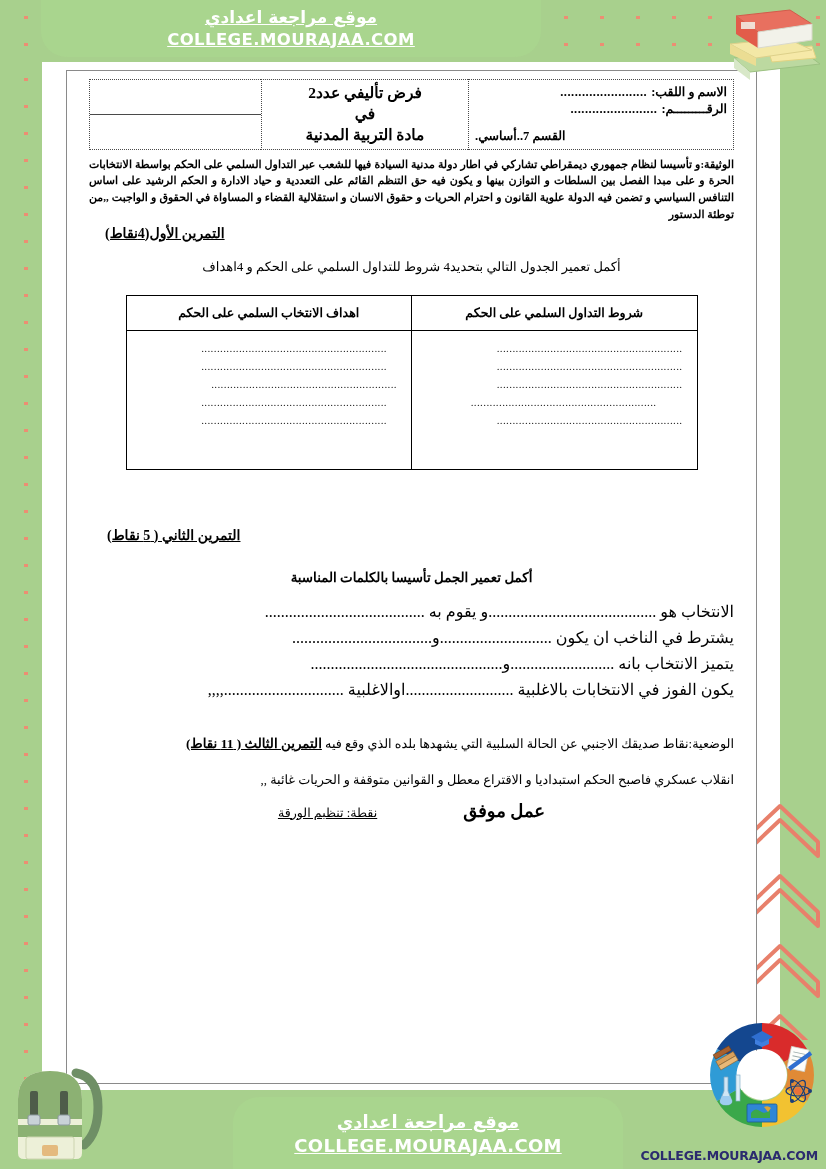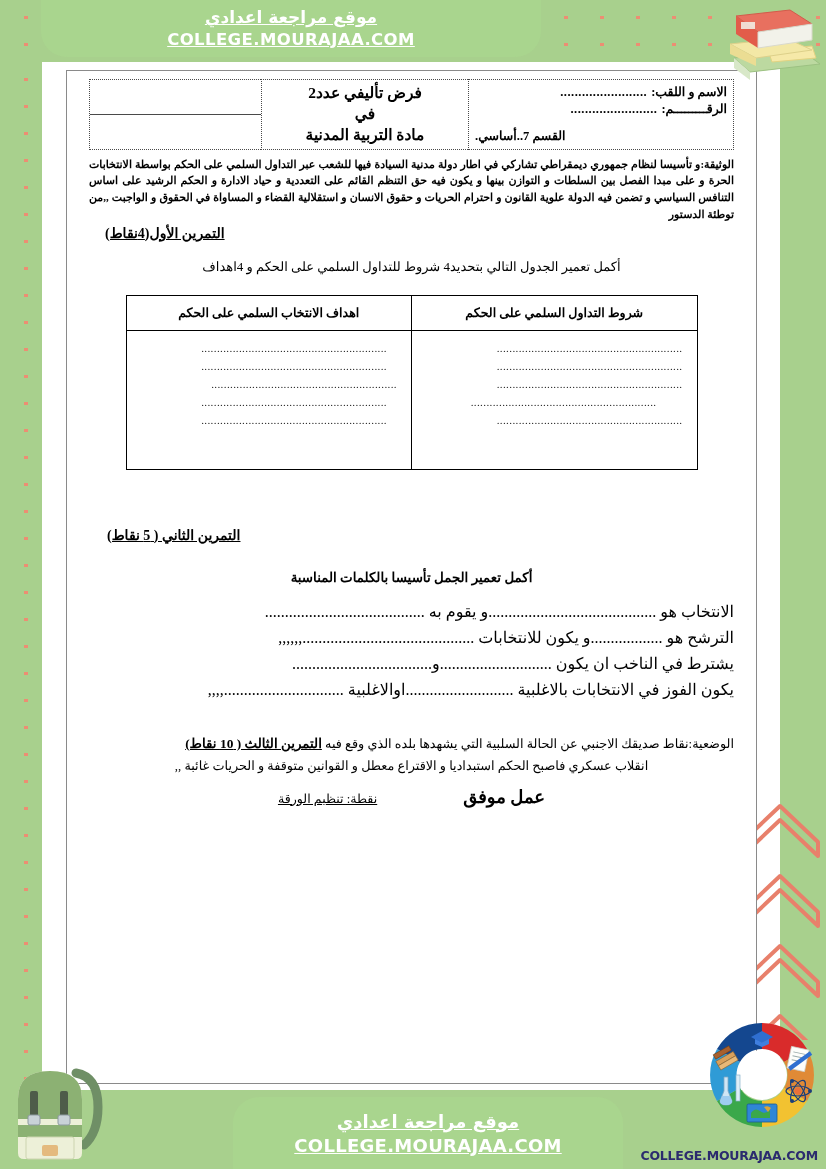--- a/index.html
+++ b/index.html
@@ -302,21 +302,21 @@
     direction: rtl;
     font-size: 12.8px;
     line-height: 1.6;
   }
   .ex3-line1 { text-align: justify; white-space: nowrap; }
   .ex3-line1 .head {
     font-weight: bold;
     text-decoration: underline;
     font-size: 13.4px;
   }
-  .ex3-line2 { text-align: center; margin-top: 2px; }
+  .ex3-line2 { text-align: right; margin-top: 16px; }
   .ex3-foot {
     margin-top: 6px;
     text-align: center;
     direction: rtl;
     display: flex;
     justify-content: center;
     gap: 86px;
     align-items: baseline;
   }
   .note-text { font-size: 12.6px; text-decoration: underline; }
@@ -501,28 +501,28 @@
       </table>
 
     <div class="ex2-head-wrap">
       <span class="ex-heading">التمرين الثاني ( 5  نقاط)</span>
     </div>
 
     <p class="ex2-instr">أكمل تعمير الجمل تأسيسا بالكلمات المناسبة</p>
 
     <div class="fill-list">
       <div class="fill-row">الانتخاب هو  ..........................................و يقوم به  ........................................</div>
-      <div class="fill-row">الترشح هو  ..................و يكون للانتخابات   ...........................................,,,,,,</div>
       <div class="fill-row">يشترط في الناخب ان يكون  ............................و...................................</div>
+      <div class="fill-row">يتميز الانتخاب بانه  ..........................و................................................</div>
       <div class="fill-row">يكون الفوز في الانتخابات بالاغلبية  ...........................اوالاغلبية ..............................,,,,</div>
     </div>
 
     <div class="ex3-block">
       <div class="ex3-line1">
-        <span>الوضعية:نقاط صديقك الاجنبي عن الحالة السلبية التي يشهدها بلده الذي وقع فيه </span><span class="head">التمرين الثالث ( 10 نقاط)</span>
+        <span>الوضعية:نقاط صديقك الاجنبي عن الحالة السلبية التي يشهدها بلده الذي وقع فيه </span><span class="head">التمرين الثالث ( 11 نقاط)</span>
       </div>
       <div class="ex3-line2">انقلاب عسكري فاصبح الحكم استبداديا و الاقتراع معطل و القوانين متوقفة و الحريات غائبة ,,</div>
       <div class="ex3-foot">
         <span class="good-luck">عمل موفق</span>
         <span class="note-text">نقطة: تنظيم الورقة</span>
       </div>
     </div>
 
   </div>
 </div>

